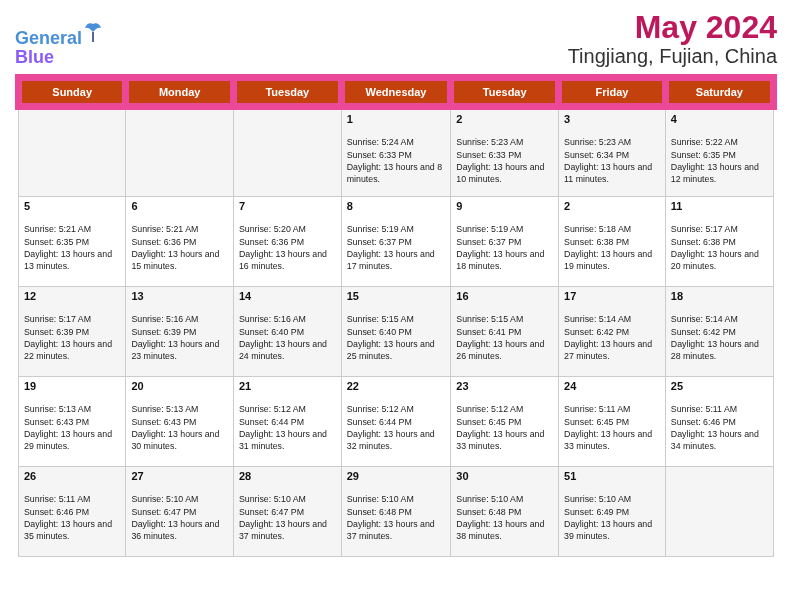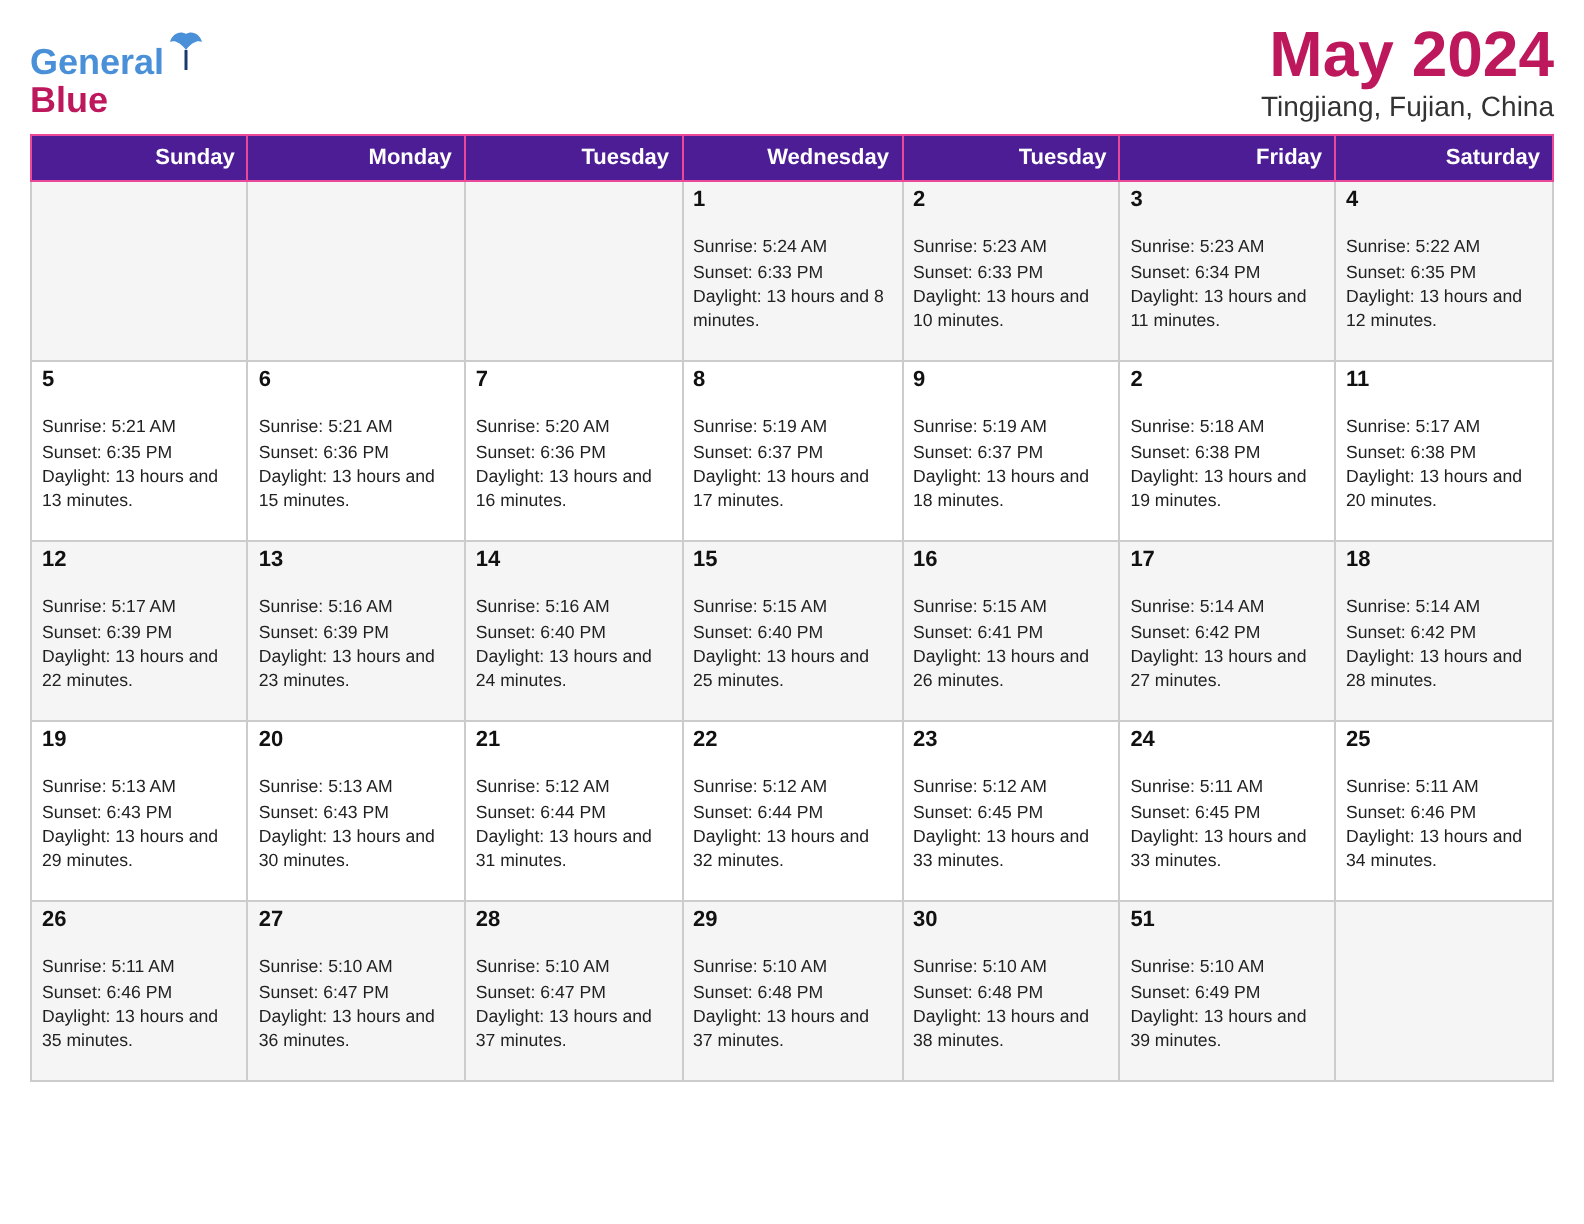--- a/index.html
+++ b/index.html
@@ -43,36 +43,36 @@
     .title-block {
       text-align: right;
     }
     .month-year {
       font-size: 32px;
       font-weight: bold;
       color: #be185d;
       line-height: 1.1;
     }
     .location {
-      font-size: 14px;
+      font-size: 20px;
       color: #333;
     }
     .calendar {
       width: 100%;
       border-collapse: collapse;
       font-size: 9.5px;
     }
     .calendar thead th {
-      background-color: #4c1d95;
+      background-color: #c2410c;
       color: #fff;
-      text-align: right;
+      text-align: center;
       padding: 5px 6px;
       font-size: 11px;
       font-weight: bold;
-      border: 1px solid #ec4899;
+      border: 7px solid #ec4899;
     }
     .calendar tbody td {
       vertical-align: top;
       border: 1px solid #ccc;
       padding: 3px 5px;
       width: 113px;
       height: 90px;
     }
     .calendar tbody tr:nth-child(odd) td {
       background-color: #f5f5f5;
@@ -102,21 +102,21 @@
 
 <div class="page">
   <div class="header">
     <div class="logo">
       <div>
         <div class="logo-text">
           <span>General</span><svg class="logo-icon" viewBox="0 0 18 22">
               <path d="M9 2 C6 0 2 2 1 6 C3 5 6 6 9 10 C12 6 15 5 17 6 C16 2 12 0 9 2Z" fill="#4a90d9"></path>
               <path d="M9 10 L9 20" stroke="#1a3a6e" stroke-width="1.5"></path>
             </svg>
-          <br><span style="color:#be185d">Blue</span>
+          <br><span style="color:#8b5cf6">Blue</span>
         </div>
       </div>
     </div>
     <div class="title-block">
       <div class="month-year">May 2024</div>
       <div class="location">Tingjiang, Fujian, China</div>
     </div>
   </div>
 
   <table class="calendar">

